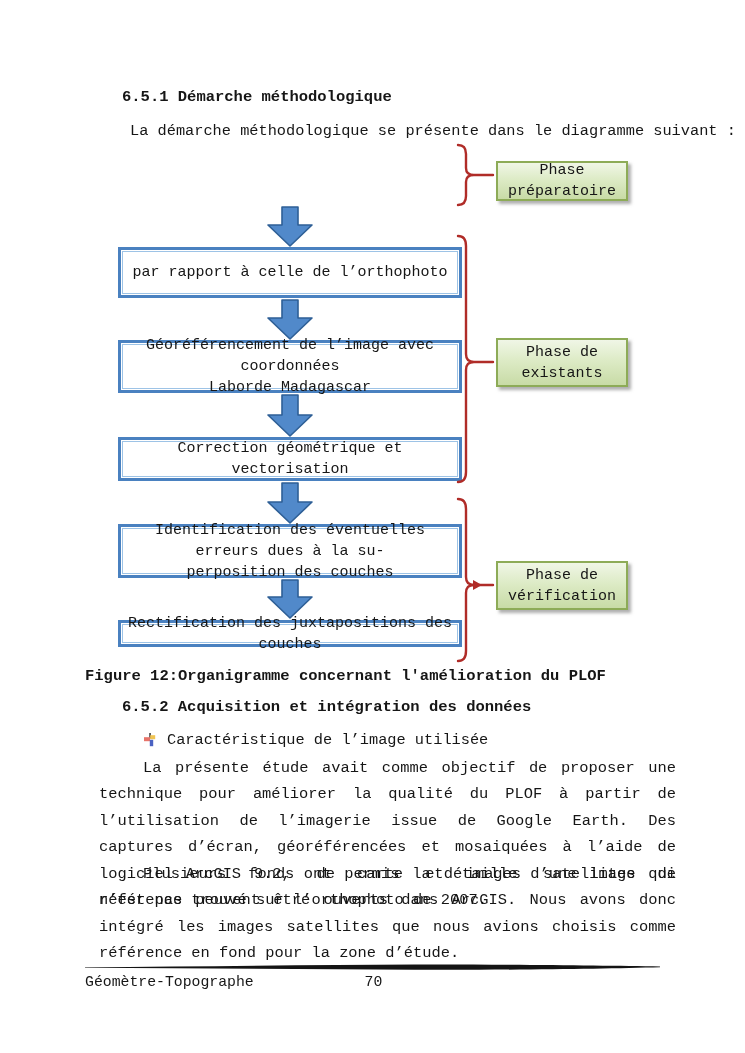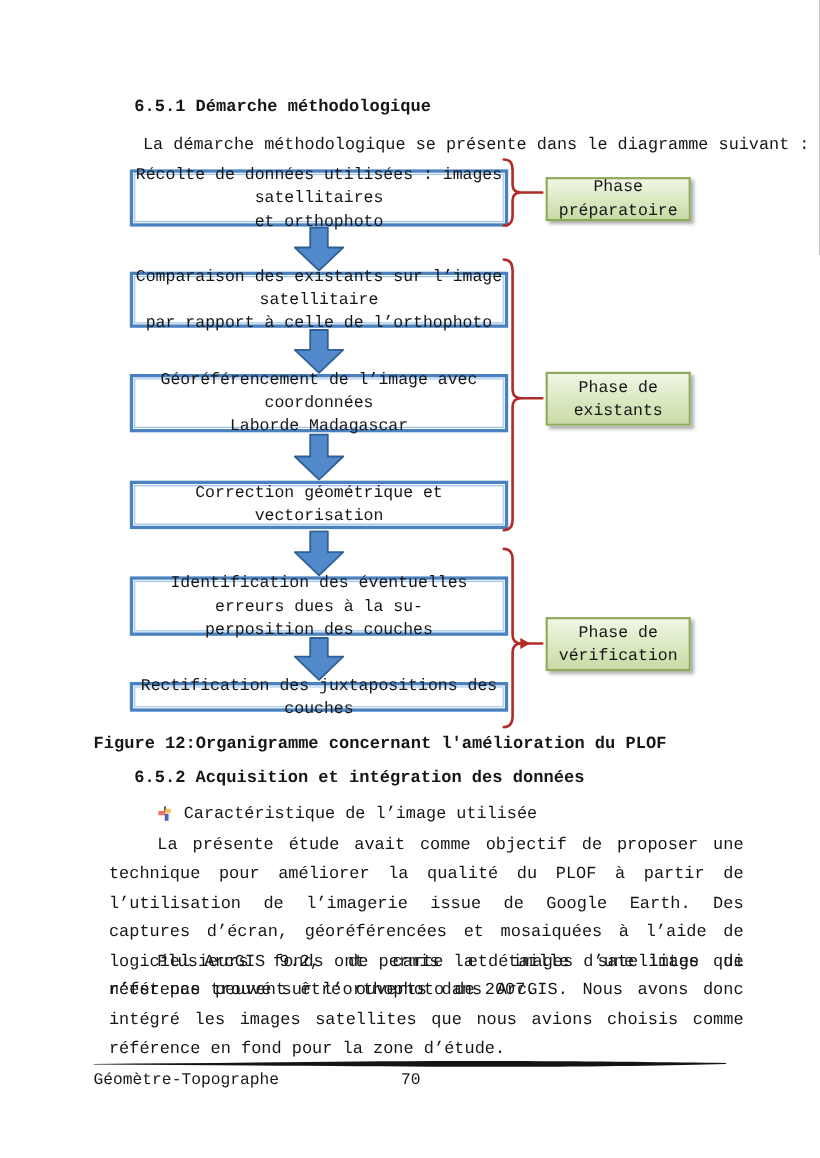--- a/index.html
+++ b/index.html
@@ -51,27 +51,22 @@
 </style>
 </head>
 <body>
 
 <div class="page">
 
   <div class="abs heading" style="left:122px; top:88px;">6.5.1 Démarche méthodologique</div>
 
   <div class="abs intro" style="left:130px; top:122px;">La démarche méthodologique se présente dans le diagramme suivant :</div>
 
-  <div class="abs step" style="top:154px; height:52px;">
-    <span>Récolte de données utilisées : images satellitaires</span>
-    <span>et orthophoto</span>
-  </div>
 
   <div class="abs step" style="top:247px; height:51px;">
-    <span>Comparaison des existants sur l’image satellitaire</span>
     <span>par rapport à celle de l’orthophoto</span>
   </div>
 
   <div class="abs step" style="top:340px; height:53px;">
     <span>Géoréférencement de l’image avec coordonnées</span>
     <span>Laborde Madagascar</span>
   </div>
 
   <div class="abs step" style="top:437px; height:44px;">
     <span>Correction géométrique et vectorisation</span>

